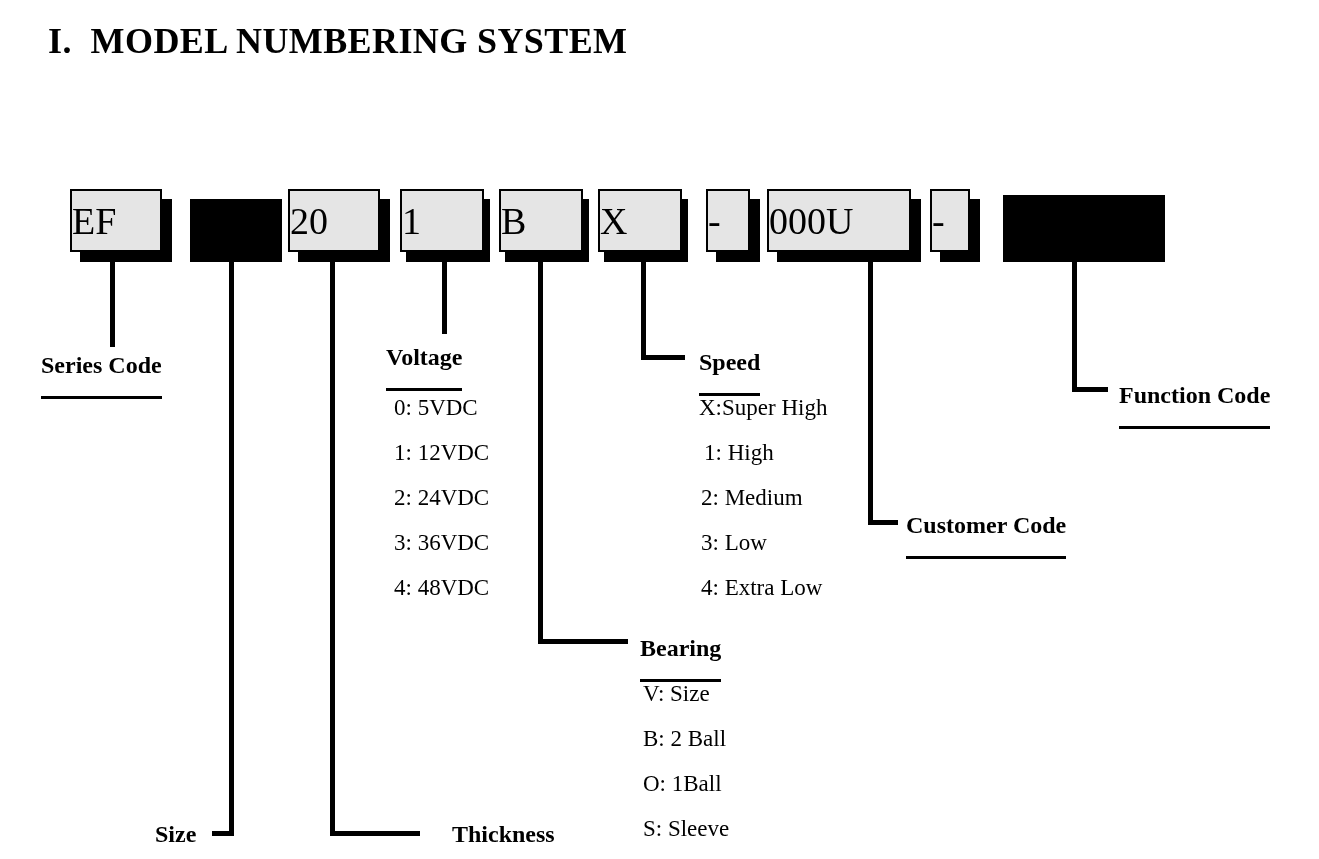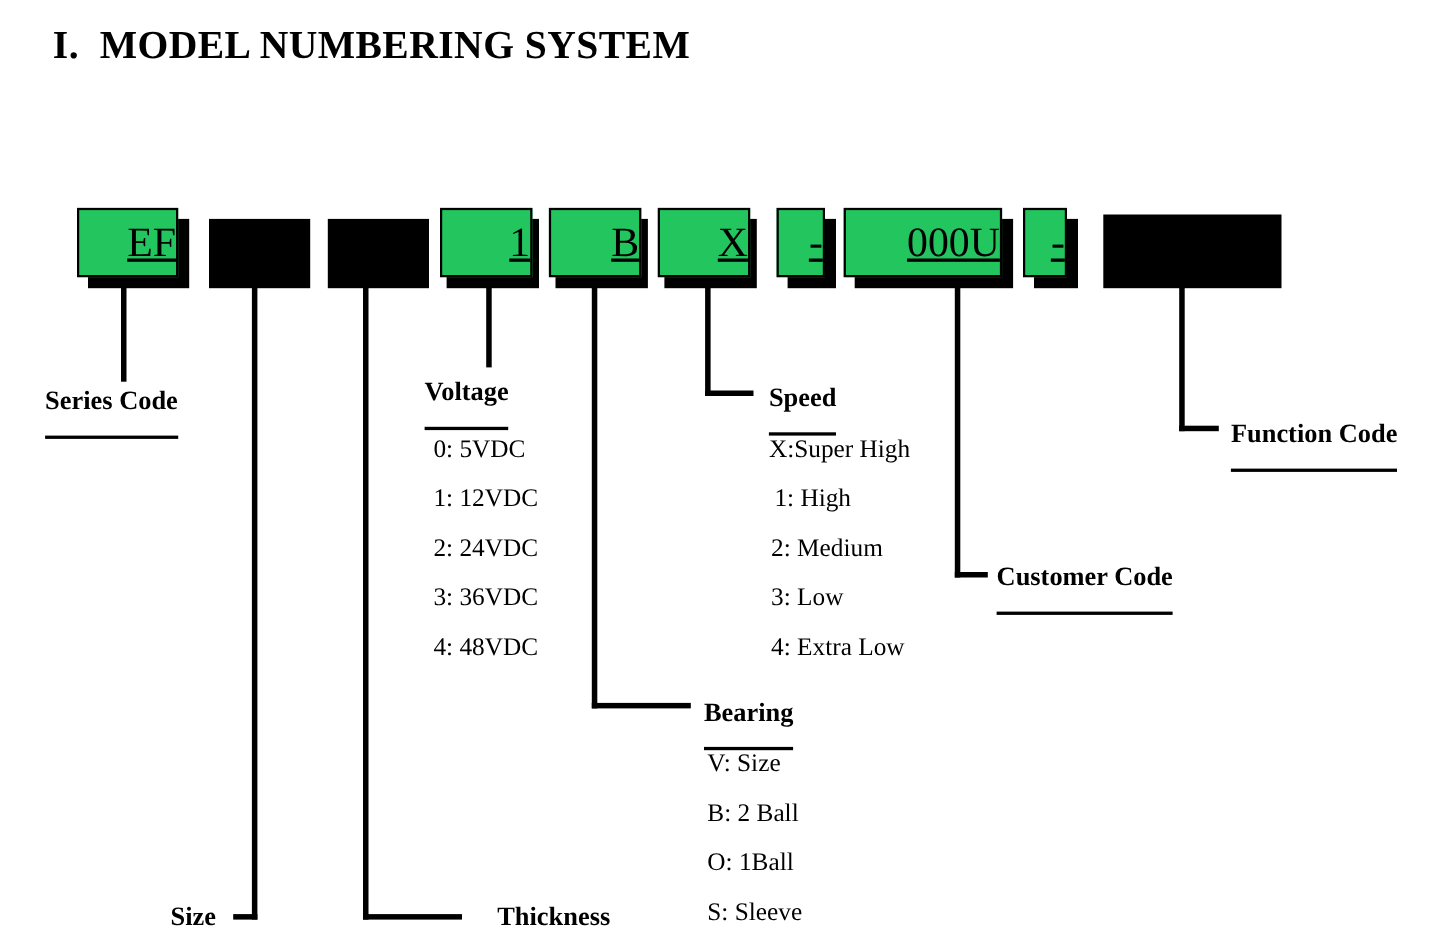--- a/index.html
+++ b/index.html
@@ -22,29 +22,28 @@
     left: 48px; top: 20px;
     font-size: 36px;
     font-weight: bold;
     letter-spacing: 0.4px;
     white-space: pre;
   }
 
   
   .code-box {
     position: absolute;
-    background: #22c55e;
+    background: #e5e5e5;
     border: 2px solid #000000;
     display: flex;
     align-items: center;
-    justify-content: flex-end;
+    justify-content: flex-start;
     font-size: 38px;
     line-height: 1;
     z-index: 5;
-    text-decoration: underline;
   }
   .code-box.thin { border-width: 2px; }
   .code-box .bx-label { display: block; }
   
   .box-shadow {
     position: absolute;
     background: #000000;
     z-index: 4;
   }
 
@@ -90,20 +89,23 @@
   <div class="box-shadow" style="left:406px; top:199px; width:84px;  height:63px;"></div>
   <div class="box-shadow" style="left:505px; top:199px; width:84px;  height:63px;"></div>
   <div class="box-shadow" style="left:604px; top:199px; width:84px;  height:63px;"></div>
   <div class="box-shadow" style="left:716px; top:199px; width:44px;  height:63px;"></div>
   <div class="box-shadow" style="left:777px; top:199px; width:144px; height:63px;"></div>
   <div class="box-shadow" style="left:940px; top:199px; width:40px;  height:63px;"></div>
   <div class="box-shadow" style="left:1003px;top:195px; width:162px; height:67px;"></div>
 
   <div class="code-box" style="left:70px; top:189px; width:92px; height:63px;">
     <span class="bx-label">EF</span>
+  </div>
+  <div class="code-box" style="left:288px; top:189px; width:92px; height:63px;">
+    <span class="bx-label">20</span>
   </div>
   <div class="code-box" style="left:400px; top:189px; width:84px; height:63px;">
     <span class="bx-label">1</span>
   </div>
   <div class="code-box" style="left:499px; top:189px; width:84px; height:63px;">
     <span class="bx-label">B</span>
   </div>
   <div class="code-box" style="left:598px; top:189px; width:84px; height:63px;">
     <span class="bx-label">X</span>
   </div>

